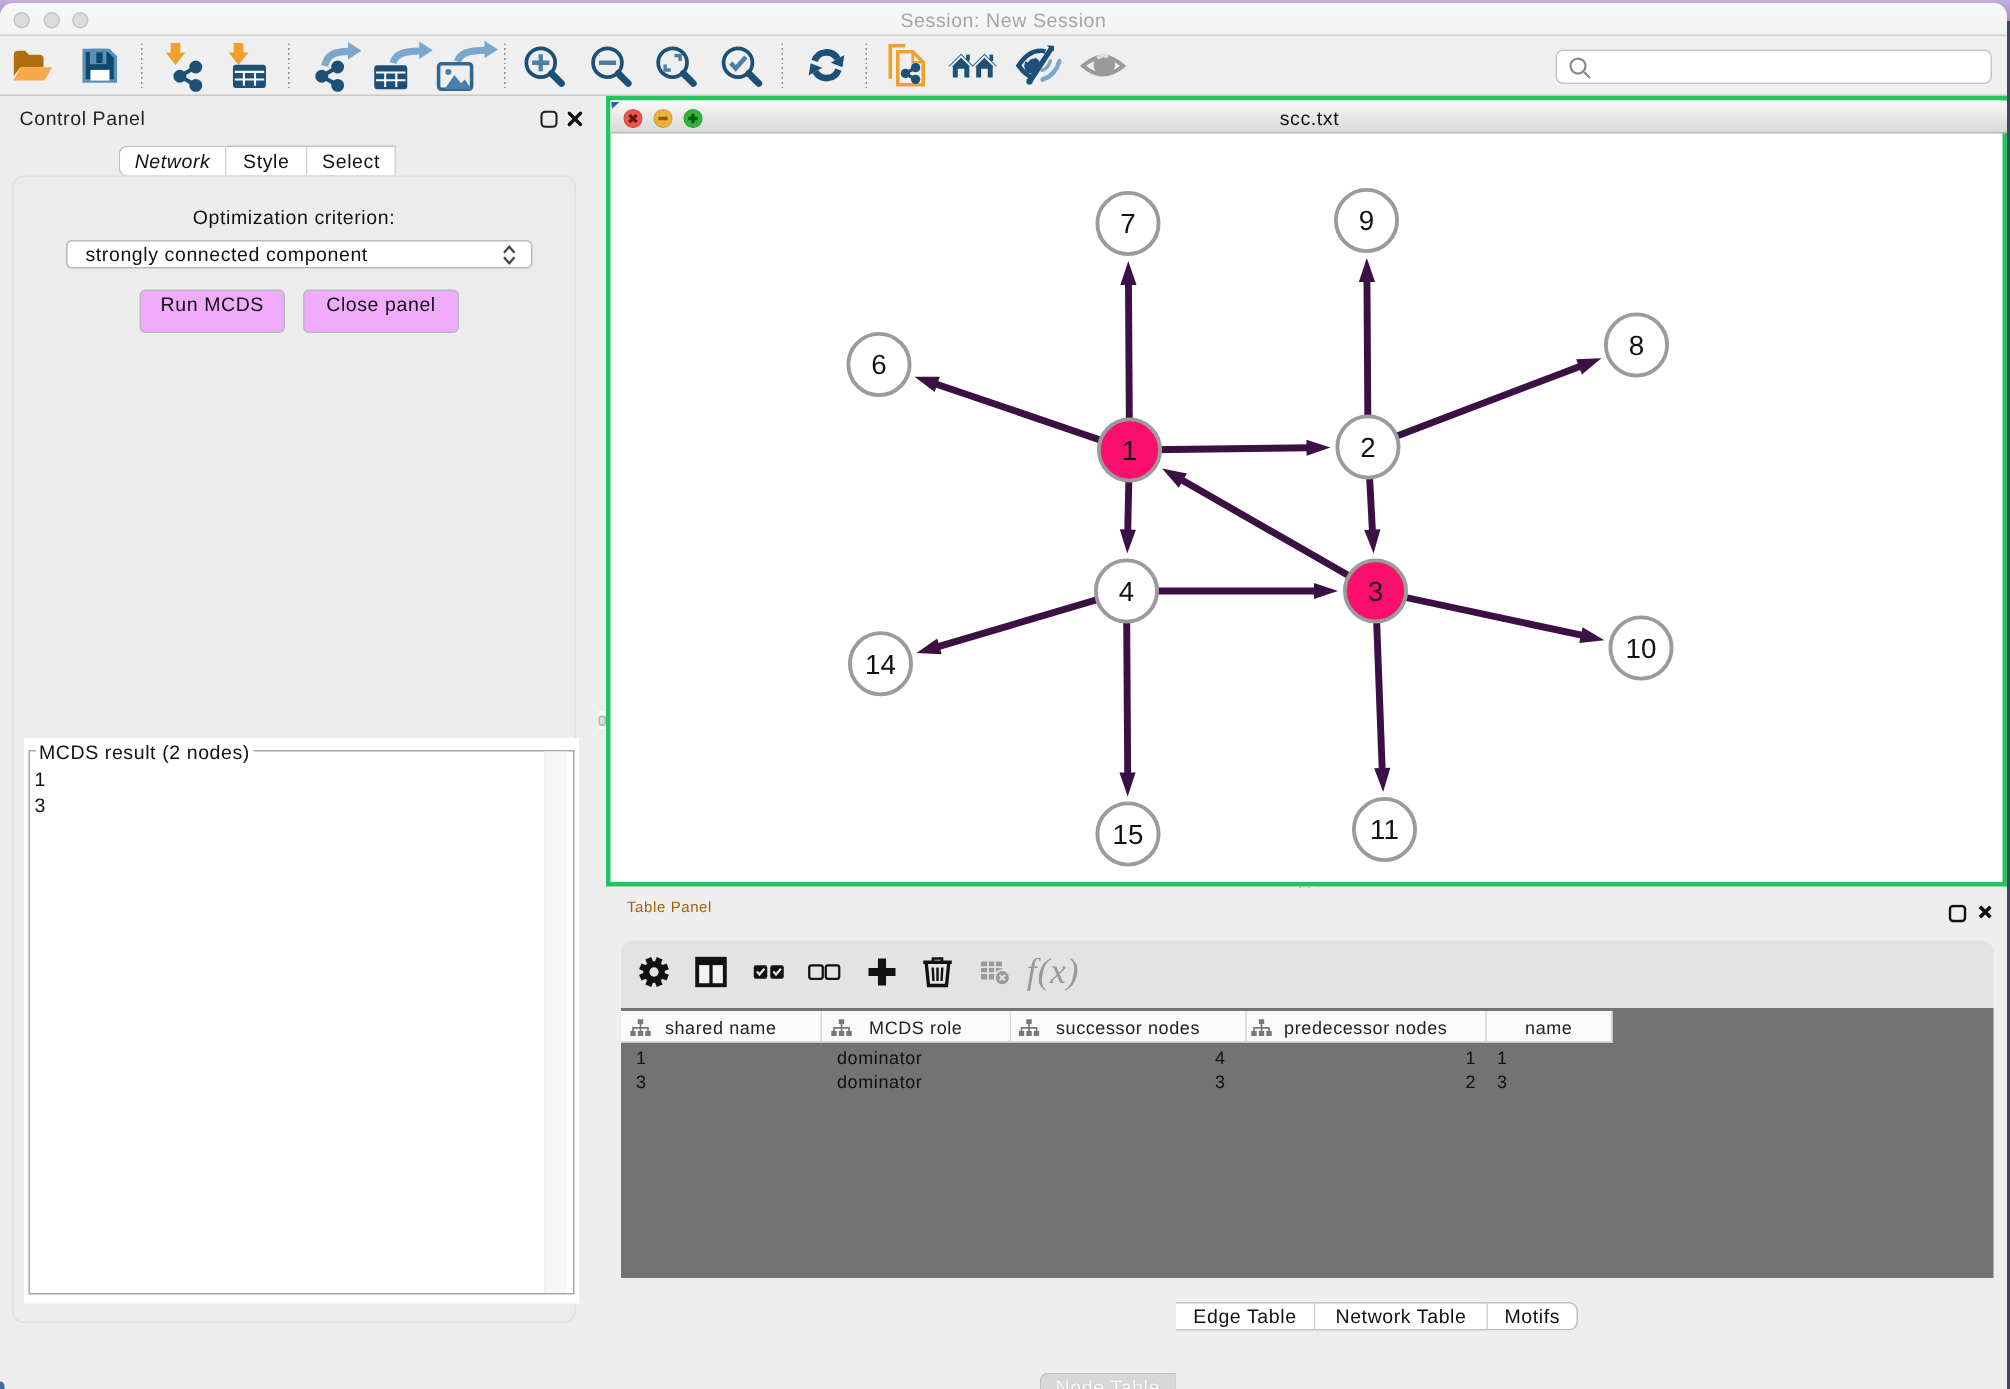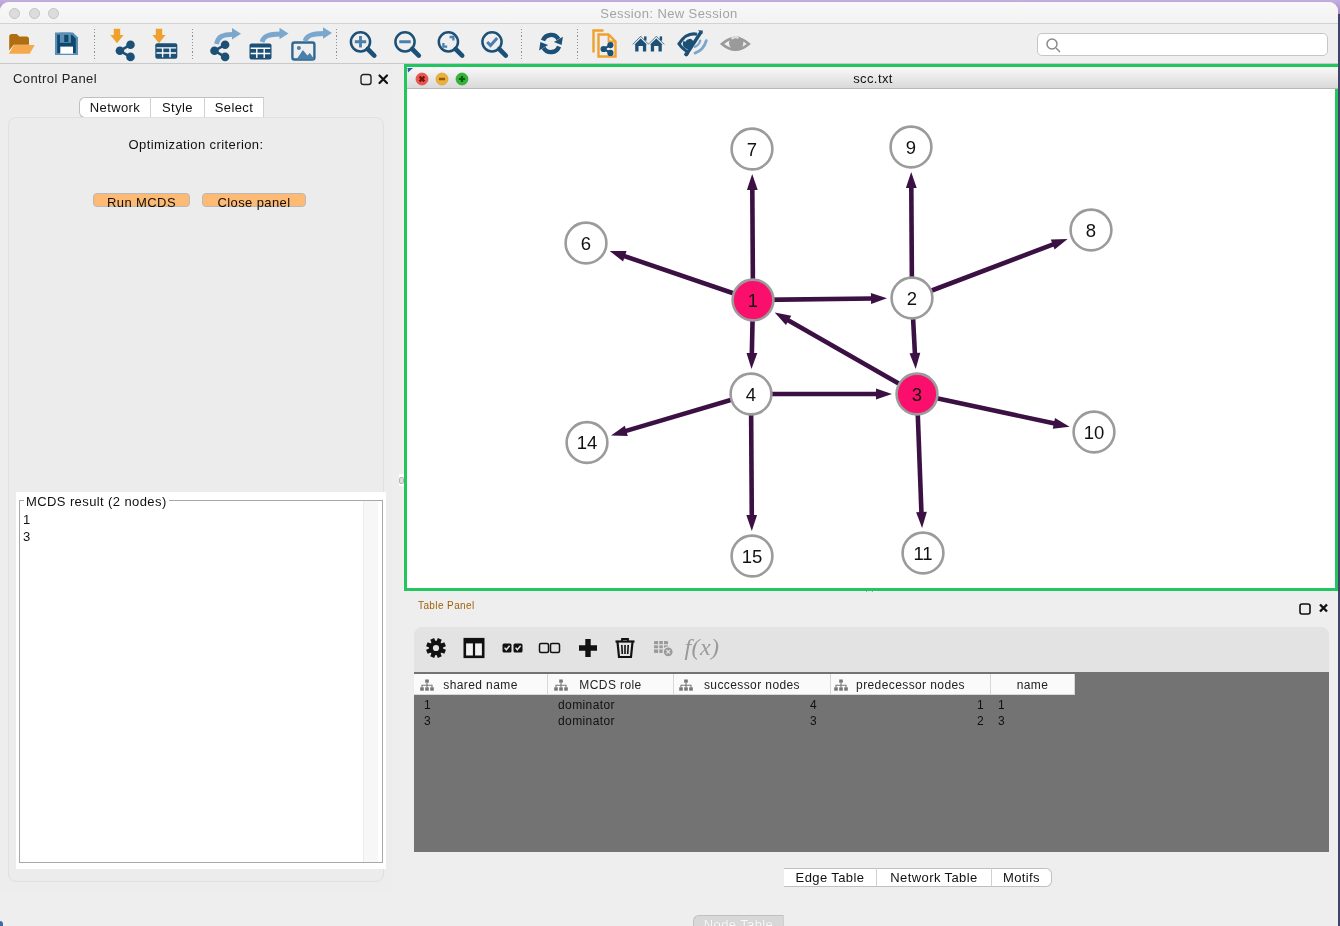--- a/index.html
+++ b/index.html
@@ -34,21 +34,21 @@
   .tab.first { border-left:1px solid #c0c0c0; border-radius:6px 0 0 6px; }
   .tab.last { border-right:1px solid #c0c0c0; border-radius:0 6px 6px 0; }
   .tab.sel { background:#d8d8d8; color:#fafafa; text-shadow:0 0 1px #bbb;margin-top:47px; }
   #cp-body { position:absolute; left:8px; top:53px; width:376px; height:765px;
     background:#ececec; border:1px solid #e0e0e0; border-radius:8px; }
   #opt-label { position:absolute; left:0; top:73px; width:392px; text-align:center;
     font-size:13px; color:#111; }
   #dropdown { position:absolute; left:44px; top:96px; width:311px; height:19px;
     background:#fff; border:1px solid #b9b9b9; border-radius:4px;
     font-size:13px; color:#111; line-height:17px; padding-left:12px; }
-  .btn { position:absolute; height:14px; background:#fdba74; border:1px solid #b9b9b9;
+  .btn { position:absolute; height:29px; background:#f0abfc; border:1px solid #b9b9b9;
     border-radius:4px; font-size:13px; color:#111; text-align:center; line-height:17px; }
   #result-white { position:absolute; left:16px; top:428px; width:370px; height:377px;
     background:#fff; }
   #result-border { position:absolute; left:19px; top:436px; width:364px; height:363px;
     border:1px solid #a8a8a8; }
   #result-legend { position:absolute; left:24px; top:430px; font-size:13px;
     color:#111; background:#fff; padding:0 2px; }
   #result-items { position:absolute; left:23px; top:448px; font-size:13px; color:#111;
     line-height:16.5px; }
   #result-scroll { position:absolute; left:363px; top:437px; width:15px; height:361px;
@@ -187,27 +187,33 @@
     </div>
   </div>
 
   <div id="cp">
     <div id="cp-title">Control Panel</div>
     <svg width="36" height="14" style="position:absolute;left:358px;top:9px;">
       <rect x="3" y="1.5" width="10" height="10" rx="2.5" fill="none" stroke="#222" stroke-width="1.4"></rect>
       <path d="M21.5 2.5 L29 10 M29 2.5 L21.5 10" stroke="#111" stroke-width="2.2" stroke-linecap="round"></path>
     </svg>
     <div class="tabbar" style="left:79px; top:33px;">
-      <div class="tab first" style="width:72px;">Network</div>
+      <div class="tab first" style="width:72px;font-style:italic;">Network</div>
       <div class="tab" style="width:54px;">Style</div>
       <div class="tab" style="width:59px;">Select</div>
       <div class="tab last sel" style="width:58px;">MCDS</div>
     </div>
     <div id="cp-body"></div>
     <div id="opt-label">Optimization criterion:</div>
+    <div id="dropdown">strongly connected component
+      <svg width="11" height="14" style="position:absolute;right:9px;top:2px;">
+        <path d="M2 5.5 L5.5 1.5 L9 5.5" fill="none" stroke="#444" stroke-width="1.5"></path>
+        <path d="M2 8.5 L5.5 12.5 L9 8.5" fill="none" stroke="#444" stroke-width="1.5"></path>
+      </svg>
+    </div>
     <div class="btn" style="left:93px; top:129px; width:97px;">Run MCDS</div>
     <div class="btn" style="left:202px; top:129px; width:104px;">Close panel</div>
     <div id="result-white"></div>
     <div id="result-border"></div>
     <div id="result-legend">MCDS result (2 nodes)</div>
     <div id="result-items">1<br>3</div>
     <div id="result-scroll"></div>
   </div>
 
   <div style="position:absolute;left:399px;top:472px;width:6px;height:12px;background:#fdfdfd;"></div>

